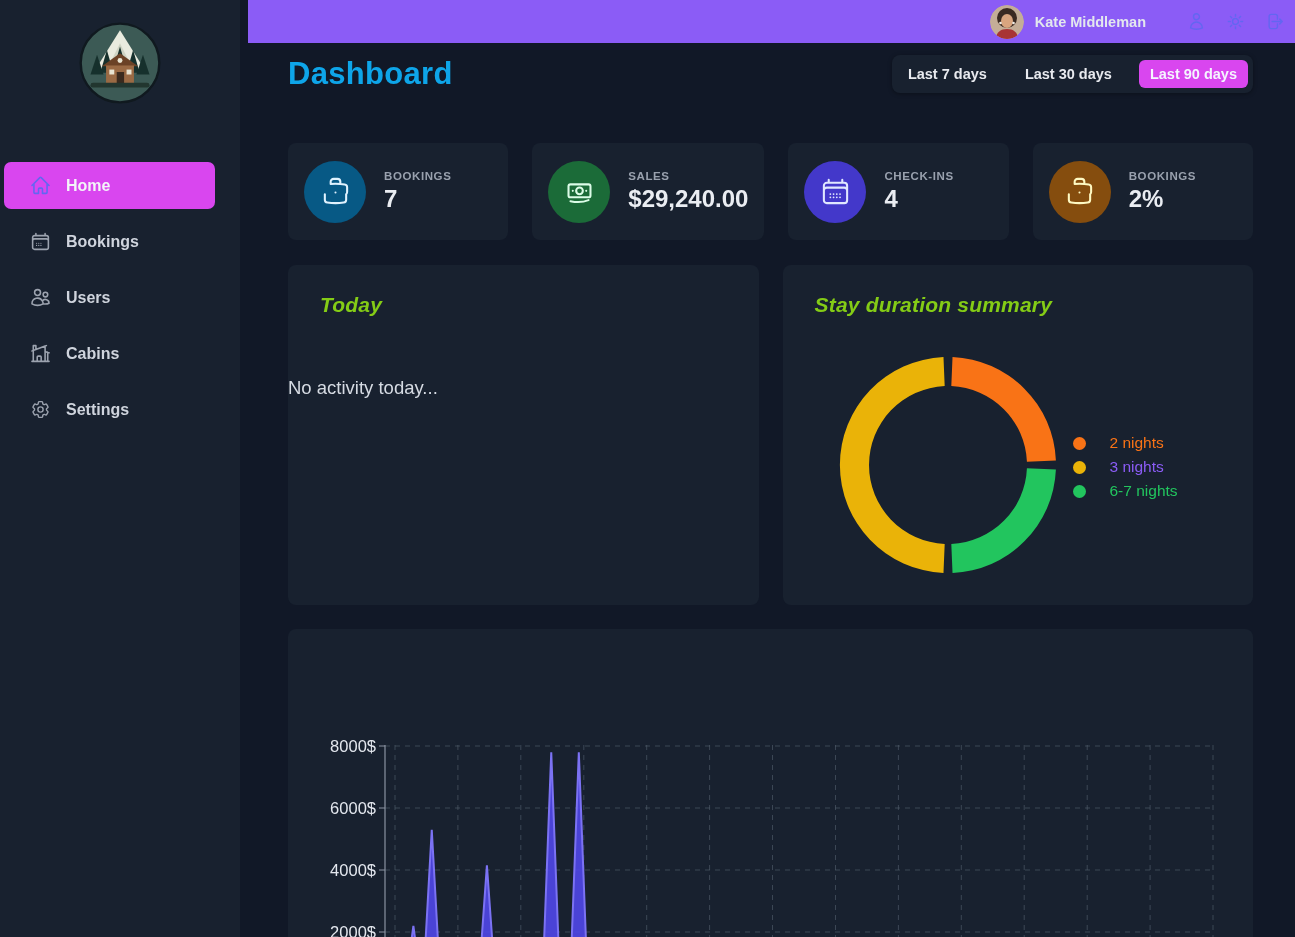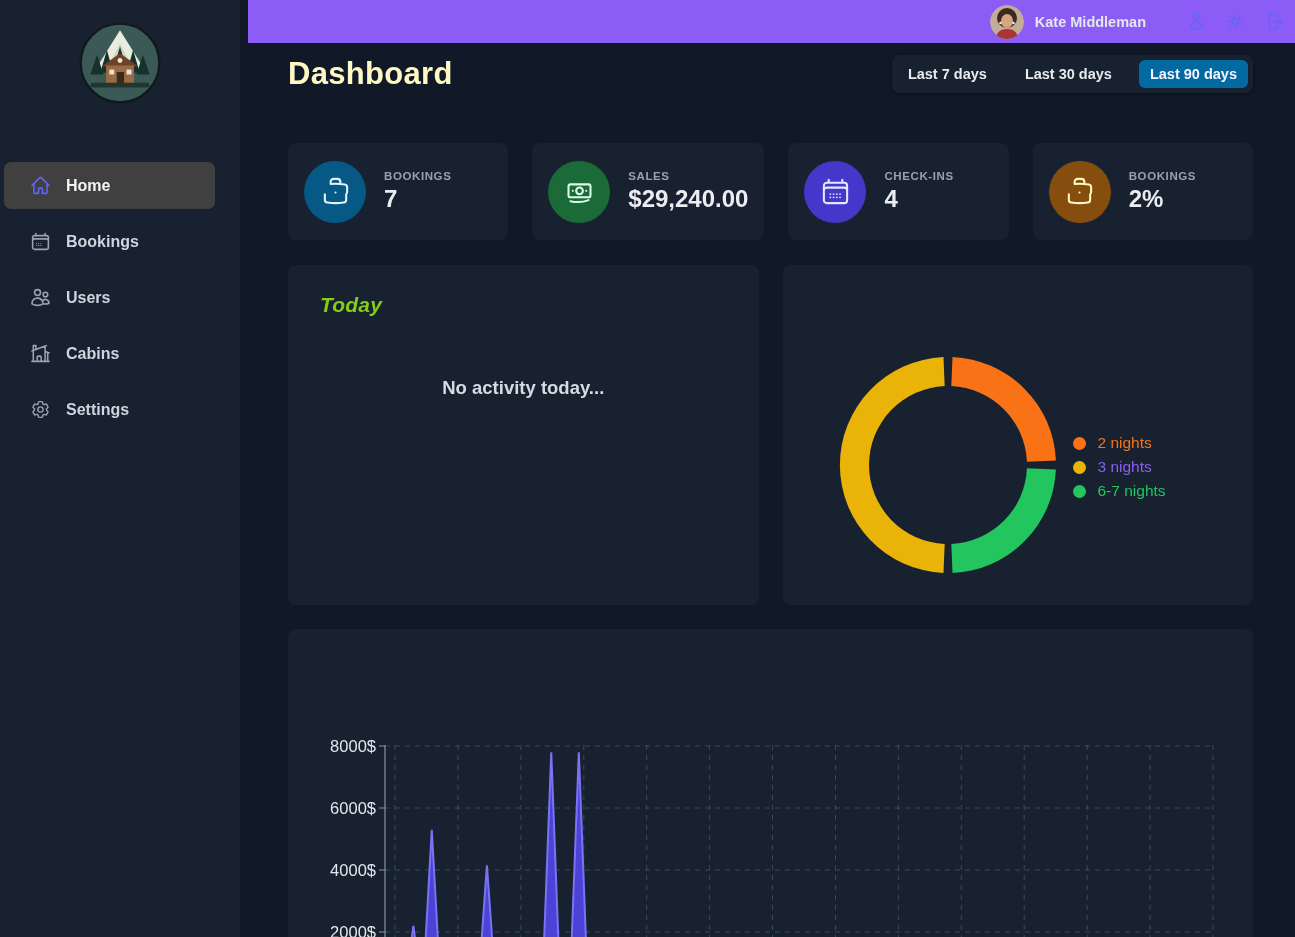--- a/index.html
+++ b/index.html
@@ -19,21 +19,21 @@
   .logo-wrap svg { width:82px; height:82px; border-radius:50%; }
   .brand-name { text-align:center; margin-top:17px; font-size:20px; font-weight:700; color:#e9ecf2; letter-spacing:.3px; }
   .nav { margin-top:54px; }
   .nav-item {
     display:flex; align-items:center; gap:15px;
     height:47px; margin:0 25px 9px 4px; padding-left:26px;
     border-radius:7px; cursor:pointer;
     color:#cfd4dd; font-size:16px; font-weight:600;
   }
   .nav-item .nv-icon { width:21px; height:21px; color:#9ca3af; display:flex; }
-  .nav-item.active { background:#404040; color:#f3f4f8; }
+  .nav-item.active { background:#d946ef; color:#f3f4f8; }
   .nav-item.active .nv-icon { color:#6366f1; }
   .nv-icon svg { width:100%; height:100%; }
 
   
   .header {
     position:absolute; left:248px; top:0; width:1055px; height:43px;
     background:#8b5cf6; display:flex; align-items:center; justify-content:flex-end;
     padding-right:14px; z-index:2;
   }
   .avatar { width:34px; height:34px; border-radius:50%; overflow:hidden; flex:0 0 auto; }
@@ -41,48 +41,48 @@
   .hbtn { width:30px; height:30px; border:none; background:transparent; color:#6366f1;
           display:flex; align-items:center; justify-content:center; cursor:pointer; margin-left:9px; border-radius:5px; }
   .hbtn svg { width:19px; height:19px; }
 
   
   .main {
     position:absolute; left:240px; top:43px; width:1055px; height:894px;
     padding:9px 42px 0 48px; overflow:hidden;
   }
   .row-head { display:flex; justify-content:space-between; align-items:center; height:44px; }
-  .page-title { font-size:31px; font-weight:700; color:#fef9c3; letter-spacing:.3px; }
+  .page-title { font-size:31px; font-weight:700; color:#0ea5e9; letter-spacing:.3px; }
   .filters { background:#18212f; border-radius:8px; padding:5px; display:flex; gap:16px;
              box-shadow:0 1px 4px rgba(0,0,0,.35); }
   .filters button {
     border:none; background:transparent; color:#e8eaef; font-family:inherit;
     font-size:14.5px; font-weight:600; padding:6px 11px; border-radius:6px; cursor:pointer;
   }
-  .filters button.active { background:#0369a1; color:#f5f5ff; }
+  .filters button.active { background:#d946ef; color:#f5f5ff; }
 
   
   .stats { margin-top:47px; display:grid; grid-template-columns:repeat(4,1fr); gap:24px; }
   .stat-card { background:#18212f; border-radius:8px; height:97px;
                display:flex; align-items:center; padding:0 16px; gap:18px; }
   .stat-circle { width:62px; height:62px; border-radius:50%; flex:0 0 auto;
                  display:flex; align-items:center; justify-content:center; }
   .stat-circle svg { width:31px; height:31px; }
   .stat-label { font-size:11.5px; font-weight:700; letter-spacing:.6px; color:#99a1ae; }
   .stat-value { font-size:24px; font-weight:600; color:#eaedf2; margin-top:3px; }
 
   
   .row2 { margin-top:25px; display:grid; grid-template-columns:1fr 1fr; gap:24px; height:340px; }
   .panel { background:#18212f; border-radius:8px; position:relative; }
   .panel h2 { position:absolute; left:32px; top:28px; font-size:21px; font-weight:700; color:#84cc16; letter-spacing:.2px;font-style:italic; }
-  .empty-msg { position:absolute; top:112px; left:0; width:100%; text-align:center;
-               font-size:18.5px; font-weight:700; color:#d6dbe3; }
+  .empty-msg { position:absolute; top:112px; left:0; width:100%; 
+               font-size:18.5px; font-weight:400; color:#d6dbe3; }
   .donut-svg { position:absolute; left:0; top:0; }
   .legend { position:absolute; left:290px; top:166px; }
-  .legend-item { display:flex; align-items:center; gap:12px; height:24px; }
+  .legend-item { display:flex; align-items:center; gap:24px; height:24px; }
   .legend-dot { width:13px; height:13px; border-radius:50%; }
   .legend-label { font-size:15.5px; font-weight:500; }
 
   
   .sales-panel { margin-top:24px; height:430px; }
   .sales-panel h2 { top:34px; font-size:19.5px; }
   .sales-svg { position:absolute; left:0; top:100px; }
   .sales-svg text { font-family:"Liberation Sans","DejaVu Sans",sans-serif; font-size:16.5px; font-weight:500; fill:#e3e7ee; }
 </style>
 </head>
@@ -268,20 +268,21 @@
     </div>
   </div>
 
   <div class="row2">
     <section class="panel">
       <h2>Today</h2>
       <p class="empty-msg">No activity today...</p>
     </section>
 
     <section class="panel">
+      <h2>Stay duration summary</h2>
       <svg id="donut-svg" class="donut-svg" width="470" height="340">
           <path d="M 169.52 92.09 A 108 108 0 0 1 272.91 195.48 L 243.93 196.69 A 79 79 0 0 0 168.31 121.07 Z" fill="#f97316"></path>
           <path d="M 272.91 204.52 A 108 108 0 0 1 169.52 307.91 L 168.31 278.93 A 79 79 0 0 0 243.93 203.31 Z" fill="#22c55e"></path>
           <path d="M 160.48 307.91 A 108 108 0 0 1 160.48 92.09 L 161.69 121.07 A 79 79 0 0 0 161.69 278.93 Z" fill="#eab308"></path>
         </svg>
       <div class="legend">
         <div class="legend-item">
           <span class="legend-dot" style="background: rgb(249, 115, 22);"></span>
           <span class="legend-label" style="color: rgb(249, 115, 22);">2 nights</span>
         </div>

